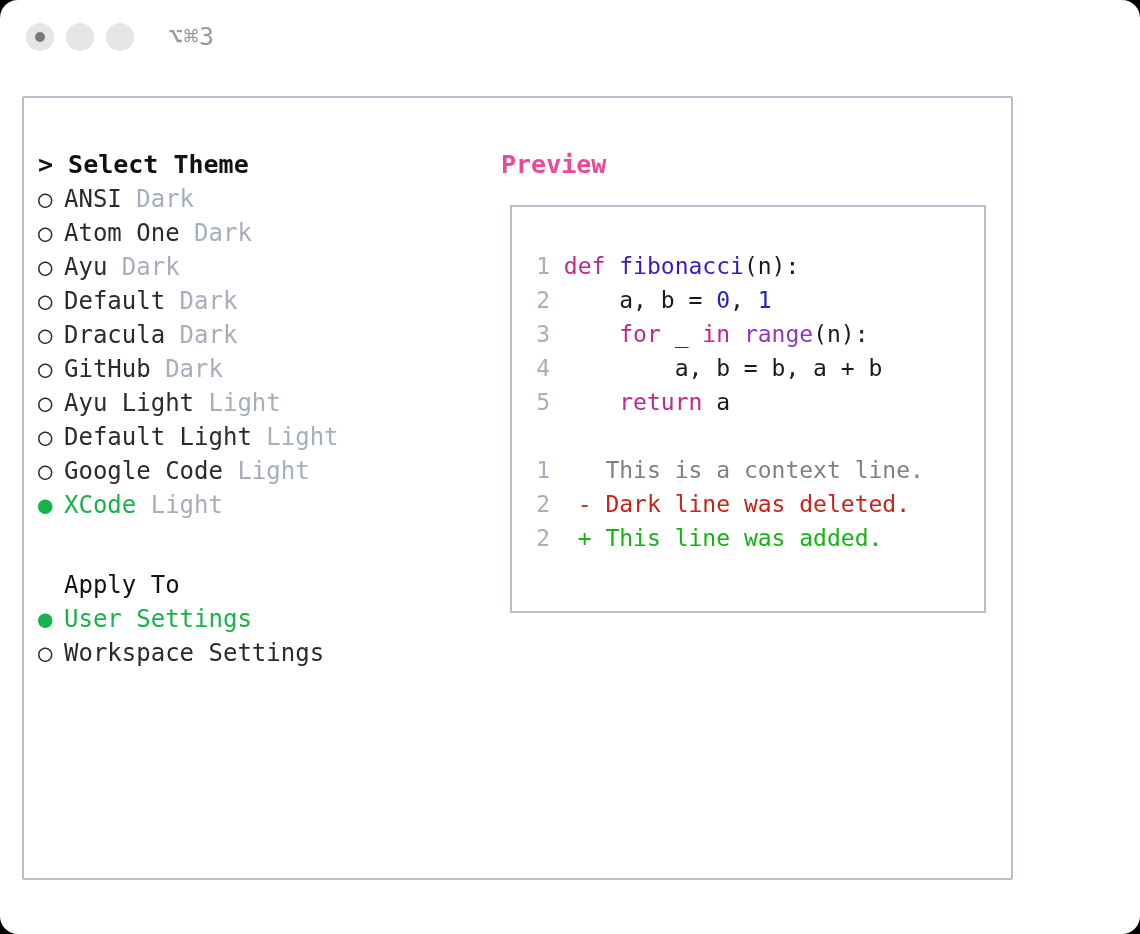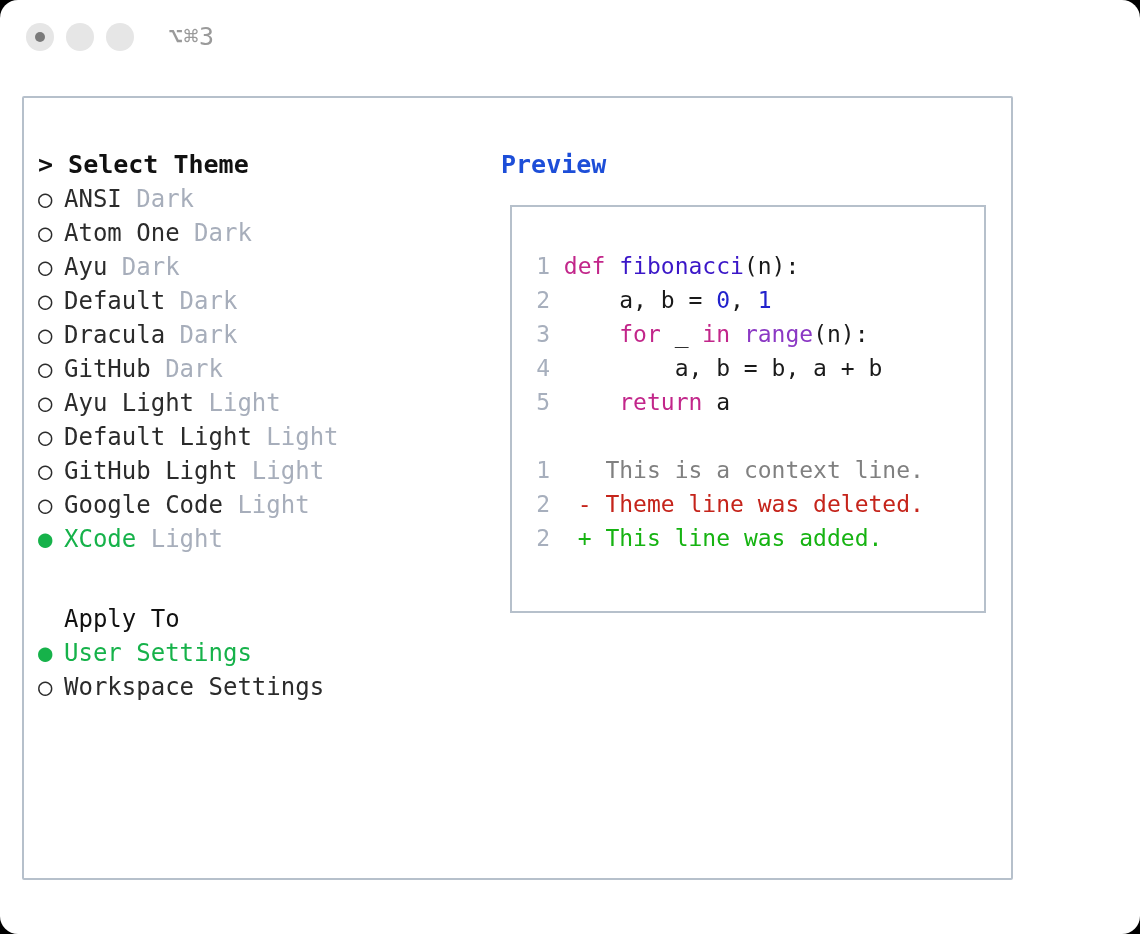--- a/index.html
+++ b/index.html
@@ -135,21 +135,21 @@
   #right-col {
     position: absolute;
     left: 477px;
     top: 50px;
     width: 500px;
   }
   #preview-title {
     font-size: 25px;
     line-height: 34px;
     font-weight: bold;
-    color: #1d4ed8;
+    color: #ec4899;
     white-space: pre;
   }
   #preview-box {
     position: absolute;
     left: 9px;
     top: 57px;
     width: 476px;
     height: 408px;
     border: 2px solid #b6c0cb;
     box-sizing: border-box;
@@ -207,21 +207,20 @@
 
       <div id="theme-list">
           <div class="theme-row"><span class="marker">○</span><span class="theme-name">ANSI</span><span> </span><span class="variant">Dark</span></div>
           <div class="theme-row"><span class="marker">○</span><span class="theme-name">Atom One</span><span> </span><span class="variant">Dark</span></div>
           <div class="theme-row"><span class="marker">○</span><span class="theme-name">Ayu</span><span> </span><span class="variant">Dark</span></div>
           <div class="theme-row"><span class="marker">○</span><span class="theme-name">Default</span><span> </span><span class="variant">Dark</span></div>
           <div class="theme-row"><span class="marker">○</span><span class="theme-name">Dracula</span><span> </span><span class="variant">Dark</span></div>
           <div class="theme-row"><span class="marker">○</span><span class="theme-name">GitHub</span><span> </span><span class="variant">Dark</span></div>
           <div class="theme-row"><span class="marker">○</span><span class="theme-name">Ayu Light</span><span> </span><span class="variant">Light</span></div>
           <div class="theme-row"><span class="marker">○</span><span class="theme-name">Default Light</span><span> </span><span class="variant">Light</span></div>
-          <div class="theme-row"><span class="marker">○</span><span class="theme-name">GitHub Light</span><span> </span><span class="variant">Light</span></div>
           <div class="theme-row"><span class="marker">○</span><span class="theme-name">Google Code</span><span> </span><span class="variant">Light</span></div>
           <div class="theme-row"><span class="marker sel">●</span><span class="theme-name sel">XCode</span><span> </span><span class="variant">Light</span></div>
         </div>
 
       <div class="section-gap"></div>
 
       <div class="sub-hdr">Apply To</div>
 
       <div id="apply-list">
           <div class="apply-row"><span class="marker sel">●</span><span class="apply-label sel">User Settings</span></div>
@@ -238,21 +237,21 @@
           <div id="code-lines">
               <div class="code-line"><span class="ln">1</span><span> </span><span class="kw">def</span><span class="pl"> </span><span class="fn">fibonacci</span><span class="pl">(n):</span></div>
               <div class="code-line"><span class="ln">2</span><span> </span><span class="pl">    a, b = </span><span class="num">0</span><span class="pl">, </span><span class="num">1</span></div>
               <div class="code-line"><span class="ln">3</span><span> </span><span class="pl">    </span><span class="kw">for</span><span class="pl"> _ </span><span class="kw">in</span><span class="pl"> </span><span class="bi">range</span><span class="pl">(n):</span></div>
               <div class="code-line"><span class="ln">4</span><span> </span><span class="pl">        a, b = b, a + b</span></div>
               <div class="code-line"><span class="ln">5</span><span> </span><span class="pl">    </span><span class="kw">return</span><span class="pl"> a</span></div>
             </div>
           <div class="blank-line"></div>
           <div id="diff-lines">
               <div class="code-line"><span class="ln">1</span><span>  </span><span class="diff-ctx">  </span><span class="diff-ctx">This is a context line.</span></div>
-              <div class="code-line"><span class="ln">2</span><span>  </span><span class="diff-del">- </span><span class="diff-del">Theme line was deleted.</span></div>
+              <div class="code-line"><span class="ln">2</span><span>  </span><span class="diff-del">- </span><span class="diff-del">Dark line was deleted.</span></div>
               <div class="code-line"><span class="ln">2</span><span>  </span><span class="diff-add">+ </span><span class="diff-add">This line was added.</span></div>
             </div>
         </div>
       </div>
     </div>
 
   </div>
 </div>
 
 </body></html>

